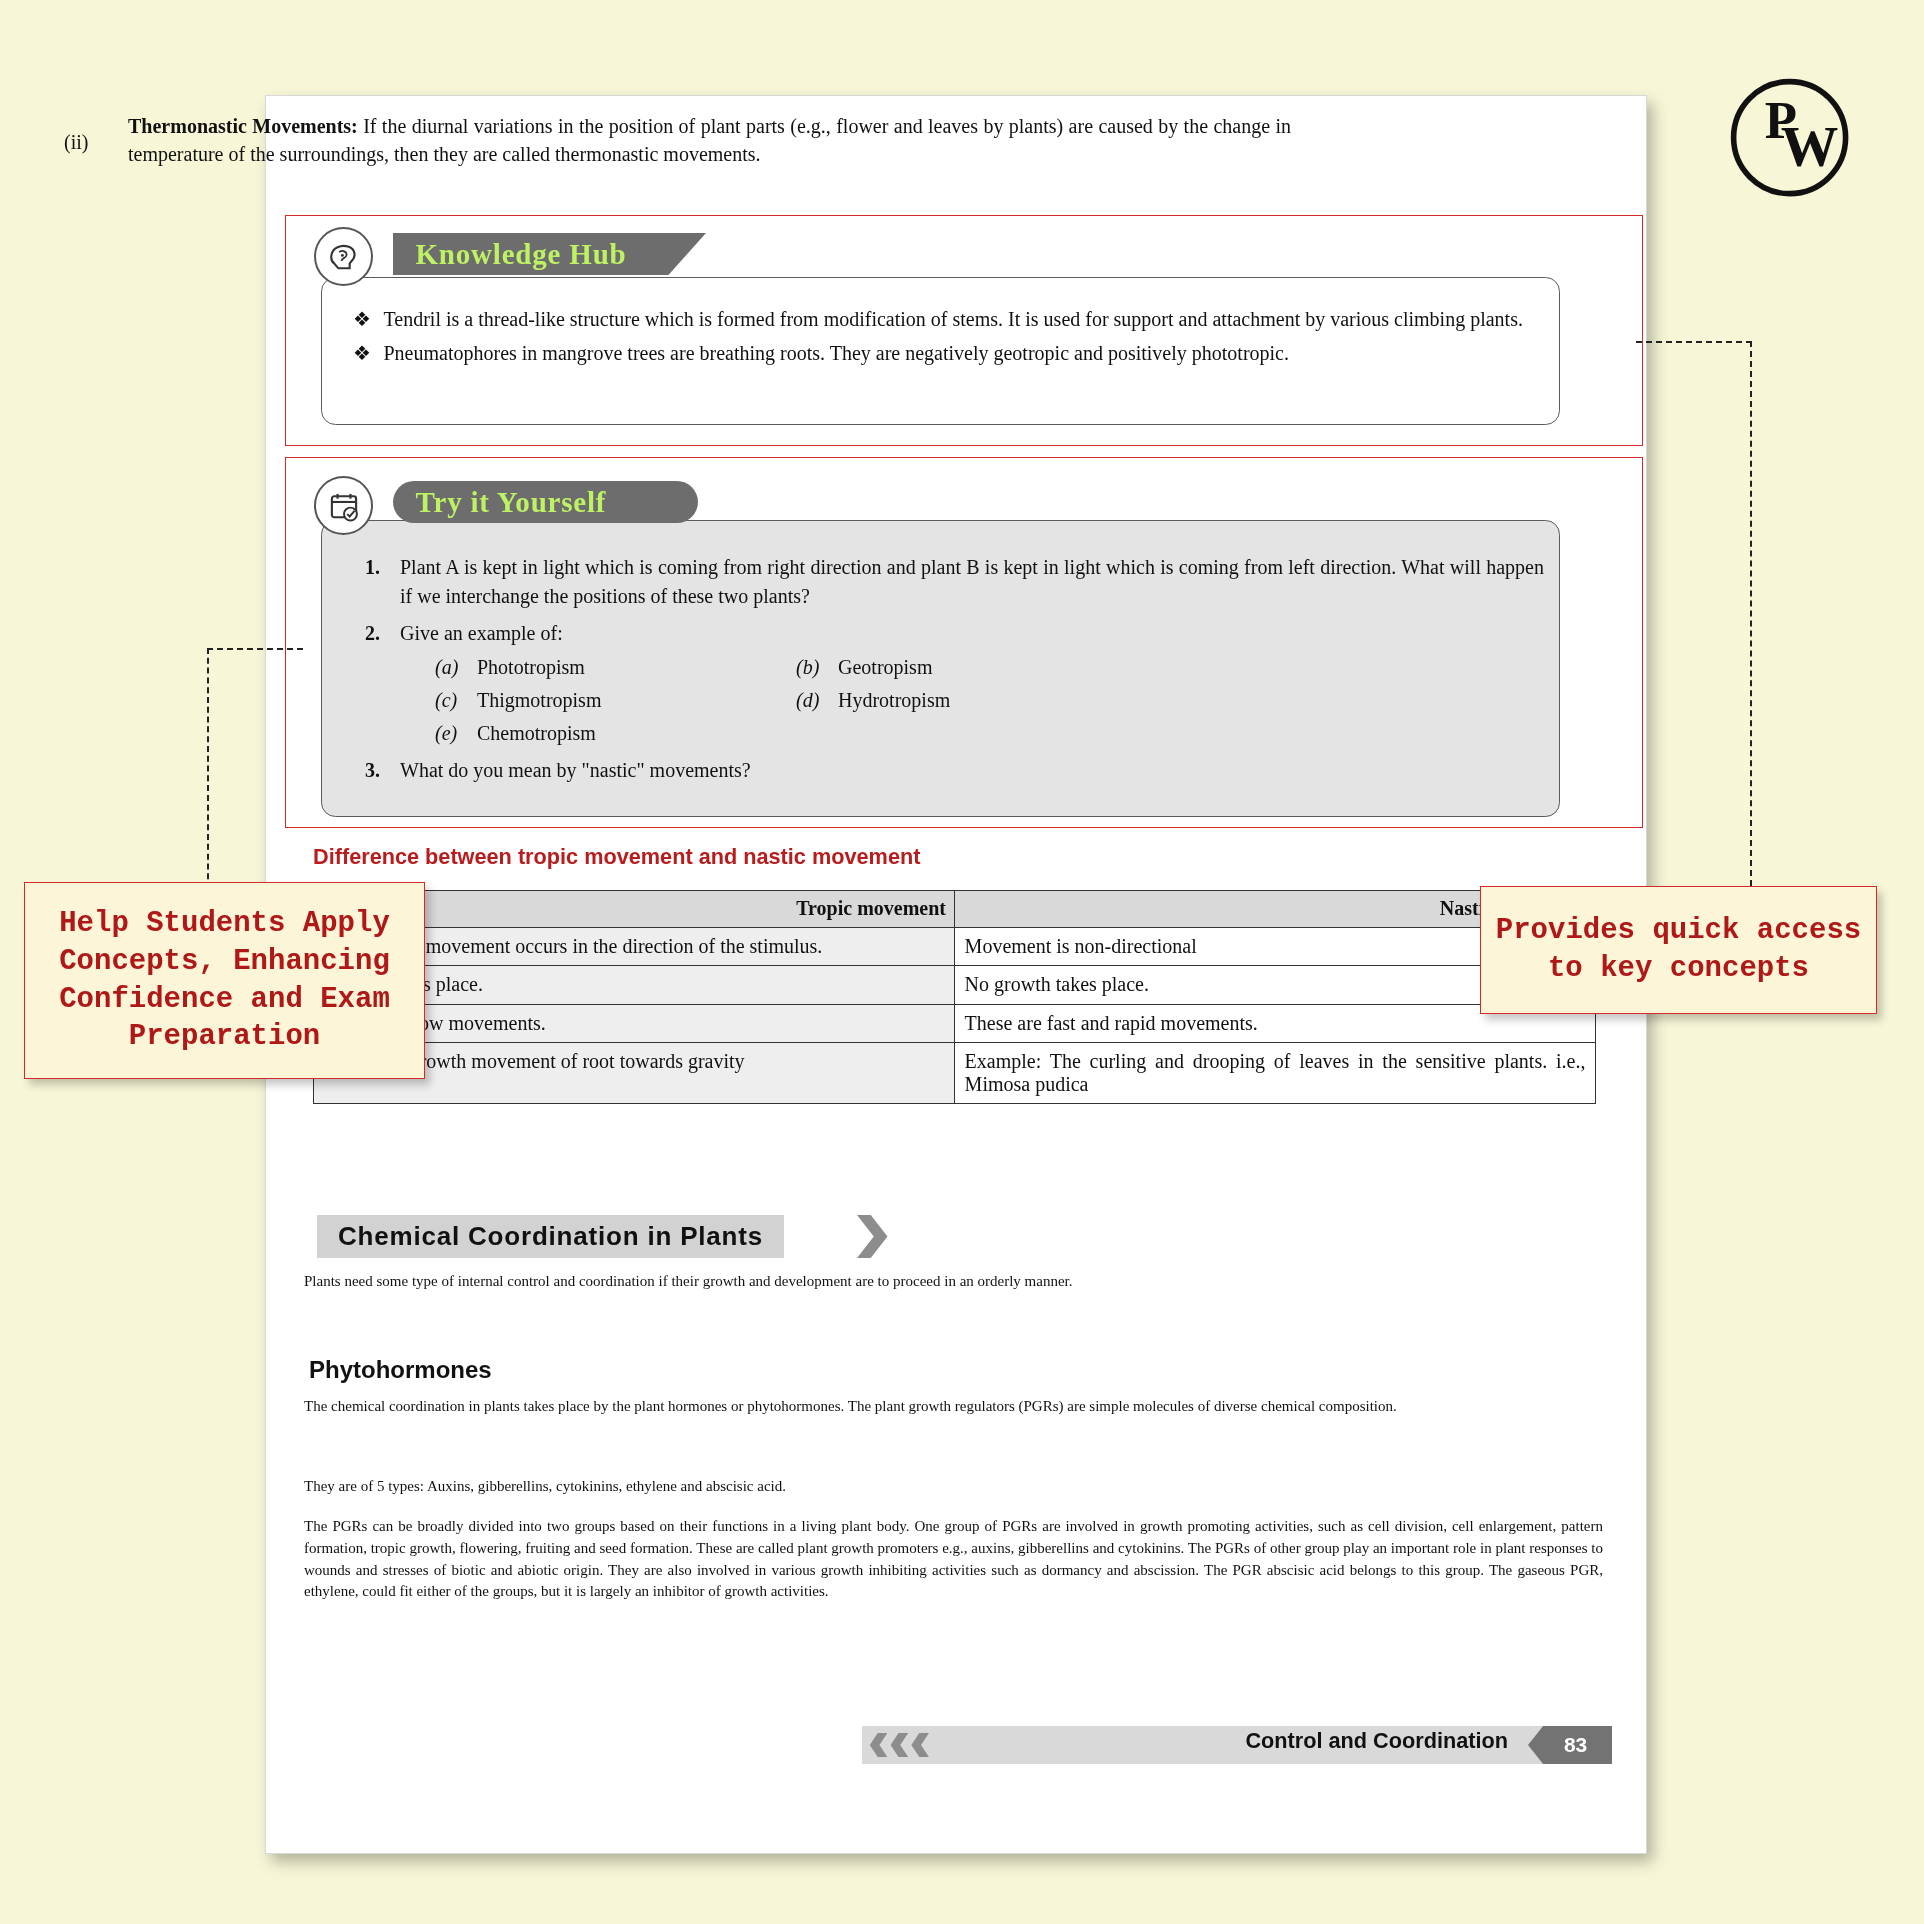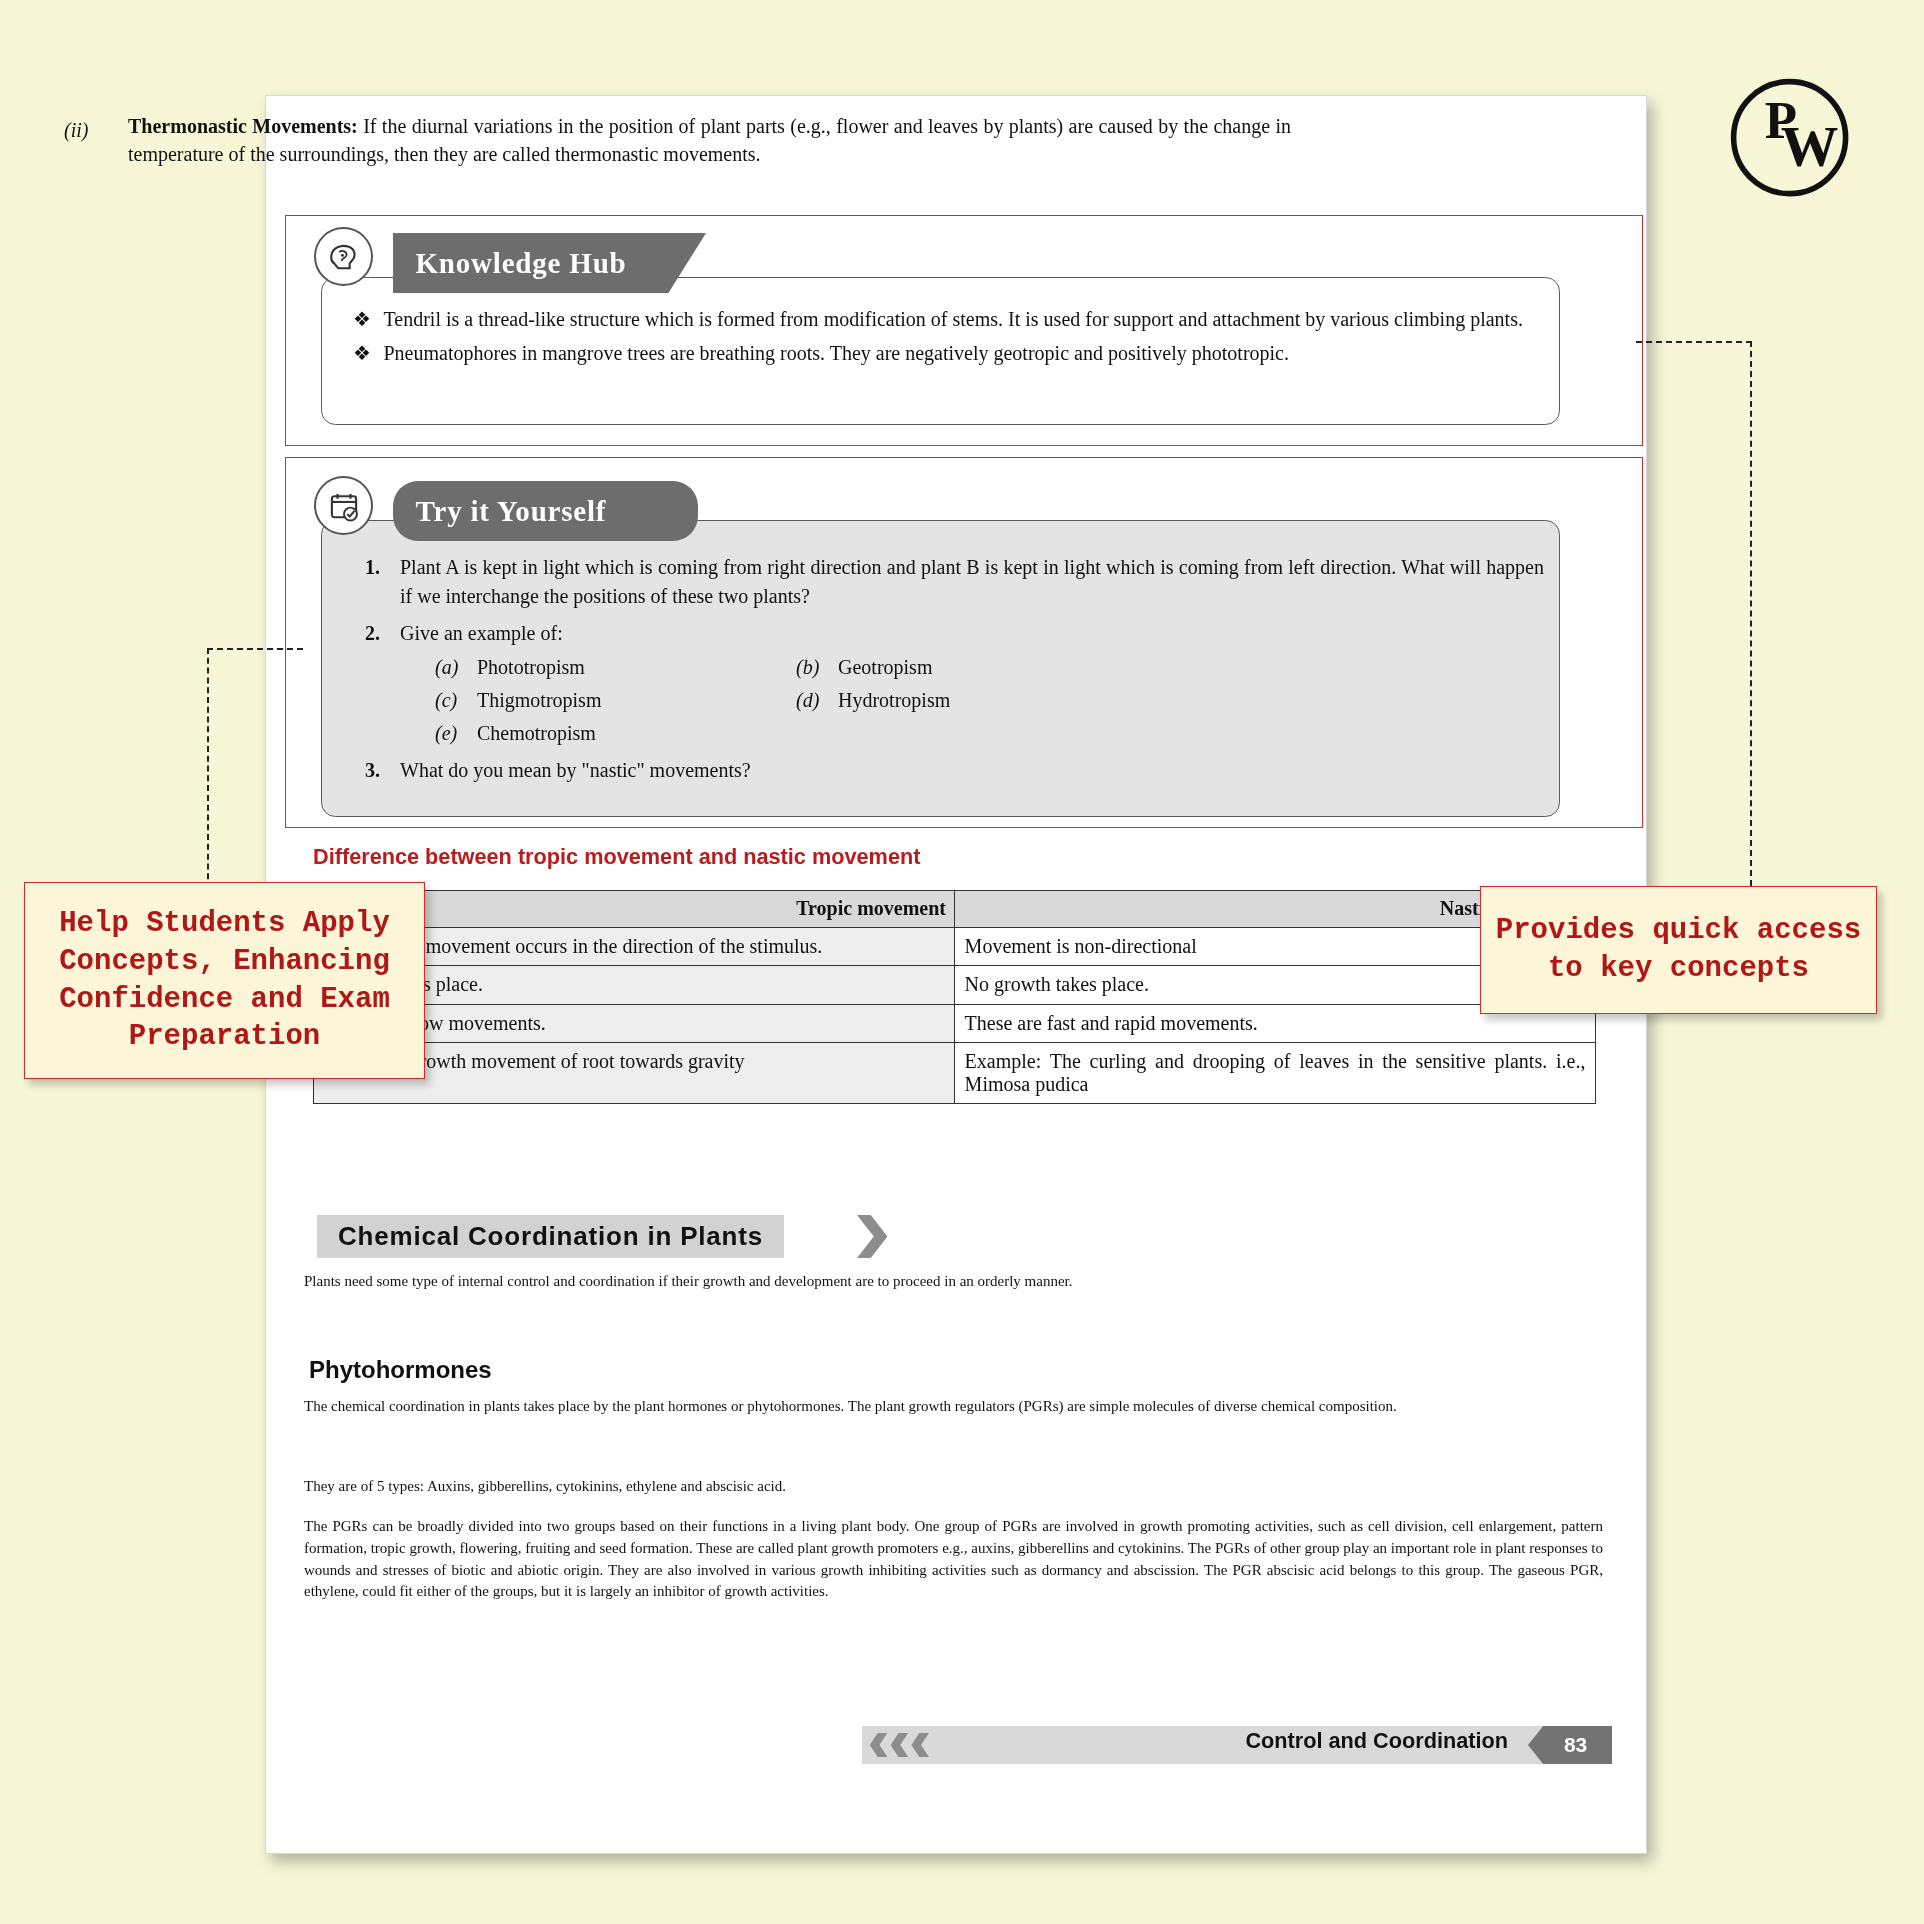--- a/index.html
+++ b/index.html
@@ -50,22 +50,21 @@
     top: 112px;
     width: 1227px;
     font-size: 20px;
     line-height: 1.42;
     color: #111;
     text-align: justify;
   }
   .top-para .rn {
     position: absolute;
     left: 0px;
-    top: 4px;
-    font-style: italic;
+    top: 16px;
   }
   .top-para .body-txt {
     display: block;
     margin-left: 64px;
     text-indent: 0;
   }
   .top-para .body-txt b { font-weight: bold; }
 
   
   .redbox {
@@ -94,23 +93,23 @@
   #try-box {
     left: 321px;
     top: 520px;
     height: 297px;
     background: #e4e4e4;
   }
 
   
   .feature-tag {
     position: absolute;
-    height: 60px;
+    height: 42px;
     background: #6d6d6d;
-    color: #ffffff;
+    color: #bef264;
     font-family: "Liberation Serif", serif;
     font-weight: bold;
     font-size: 29px;
     letter-spacing: 0.8px;
     display: flex;
     align-items: center;
     padding: 0 27px 0 22.5px;
     box-sizing: border-box;
   }
   #knowledge-tag {

